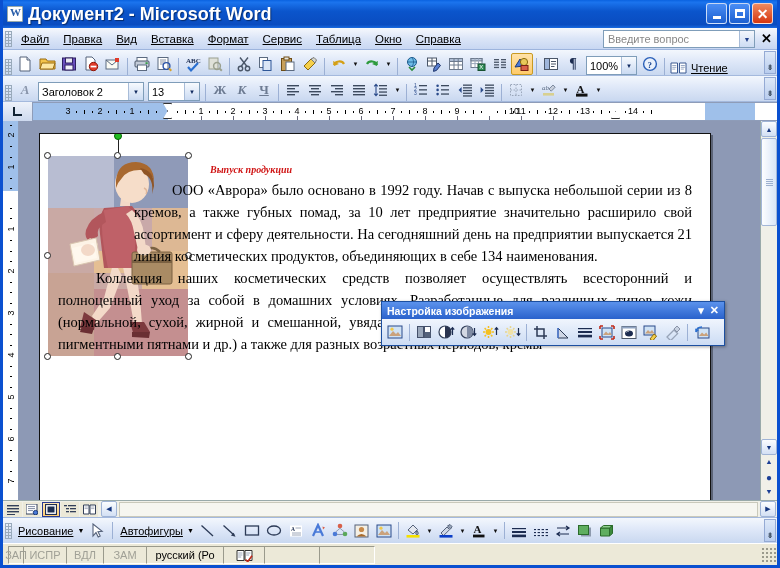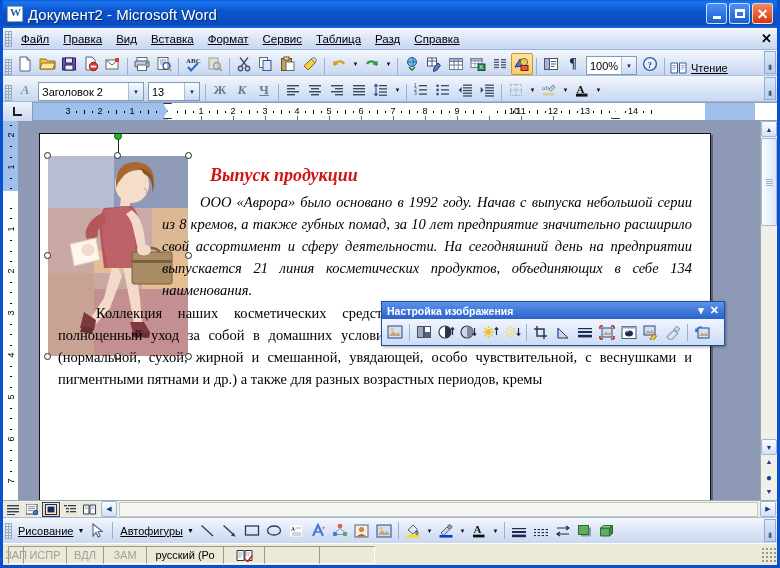--- a/index.html
+++ b/index.html
@@ -31,21 +31,21 @@
     width: 16px; height: 16px; margin-right: 5px;
     background: #fff; border: 1px solid #9aa; border-radius: 1px;
     position: relative; flex: 0 0 16px;
   }
   #titlebar .ticon::before {
     content: "W"; position: absolute; left: 2px; top: -1px;
     font-size: 11px; font-weight: bold; color: #2b5faa;
     font-family: "Liberation Serif", serif;
   }
   #title-text {
-    color: #fff; font-size: 15px; font-weight: normal;
+    color: #fff; font-size: 18px; font-weight: bold;
     text-shadow: 1px 1px 1px rgba(0,0,0,.45);
     white-space: nowrap;
   }
   #wincontrols { position: absolute; right: 4px; top: 3px; display: flex; gap: 2px; }
   .wbtn {
     width: 21px; height: 21px; border-radius: 3px;
     border: 1px solid rgba(255,255,255,.75);
     display: flex; align-items: center; justify-content: center;
     color: #fff; font-size: 11px; font-weight: bold;
     background: linear-gradient(180deg,#4a8ef5,#1c5fd0);
@@ -169,25 +169,25 @@
     position: absolute; left: 20px; top: 12px; width: 672px; height: 500px;
     background: #fff; border: 1px solid #111; box-shadow: 2px 2px 0 rgba(0,0,0,.35);
     overflow: hidden;
   }
   #doctext {
     position: absolute; left: 18px; top: 28px; right: 18px;
     font-family: "Liberation Serif", serif; font-size: 14.5px; line-height: 1.52;
     color: #000;
   }
   #doctext h2 {
-    margin: 0 0 2px 152px; font-size: 18px; font-style: italic; font-weight: bold;
+    margin: 0 0 2px 152px; font-size: 10px; font-style: italic; font-weight: bold;
     color: #d01515; font-family: "Liberation Serif", serif;
   }
   #doctext p { margin: 0; text-align: justify; text-indent: 38px; }
-  #doctext p.wrap { margin-left: 104px; font-style: italic; }
+  #doctext p.wrap { margin-left: 76px; }
 
   
   #picwrap { position: absolute; left: 8px; top: 22px; width: 140px; height: 200px; }
   #picture { position: absolute; inset: 0; overflow: hidden; }
   .handle {
     position: absolute; width: 7px; height: 7px; background: #fff;
     border: 1px solid #222; border-radius: 50%;
   }
   #rotbar { position: absolute; left: 50%; top: -18px; width: 1px; height: 18px; background: #222; }
   #rothandle {
@@ -303,23 +303,27 @@
 
   <div id="menubar">
     <div class="gripdots"></div>
     <div class="menuitem"><u>Файл</u></div>
     <div class="menuitem"><u>Правка</u></div>
     <div class="menuitem"><u>Вид</u></div>
     <div class="menuitem"><u>Вставка</u></div>
     <div class="menuitem"><u>Формат</u></div>
     <div class="menuitem"><u>Сервис</u></div>
     <div class="menuitem"><u>Таблица</u></div>
-    <div class="menuitem"><u>Разд</u></div>
+    <div class="menuitem"><u>Окно</u></div>
     <div class="menuitem"><u>Справка</u></div>
 
+    <div id="askbox">
+      <span>Введите вопрос</span>
+      <div class="ddl">▼</div>
+    </div>
     <div id="menu-close">✕</div>
   </div>
 
   <div class="toolbar" id="tb-standard">
     <div class="gripdots"></div>
 
     <div class="tb-btn">
       <svg width="16" height="16" viewBox="0 0 16 16">
         <path d="M3 1h7l3 3v11H3z" fill="#fff" stroke="#55637a"></path>
           <path d="M10 1v3h3" fill="#dfe7f2" stroke="#55637a"></path>

